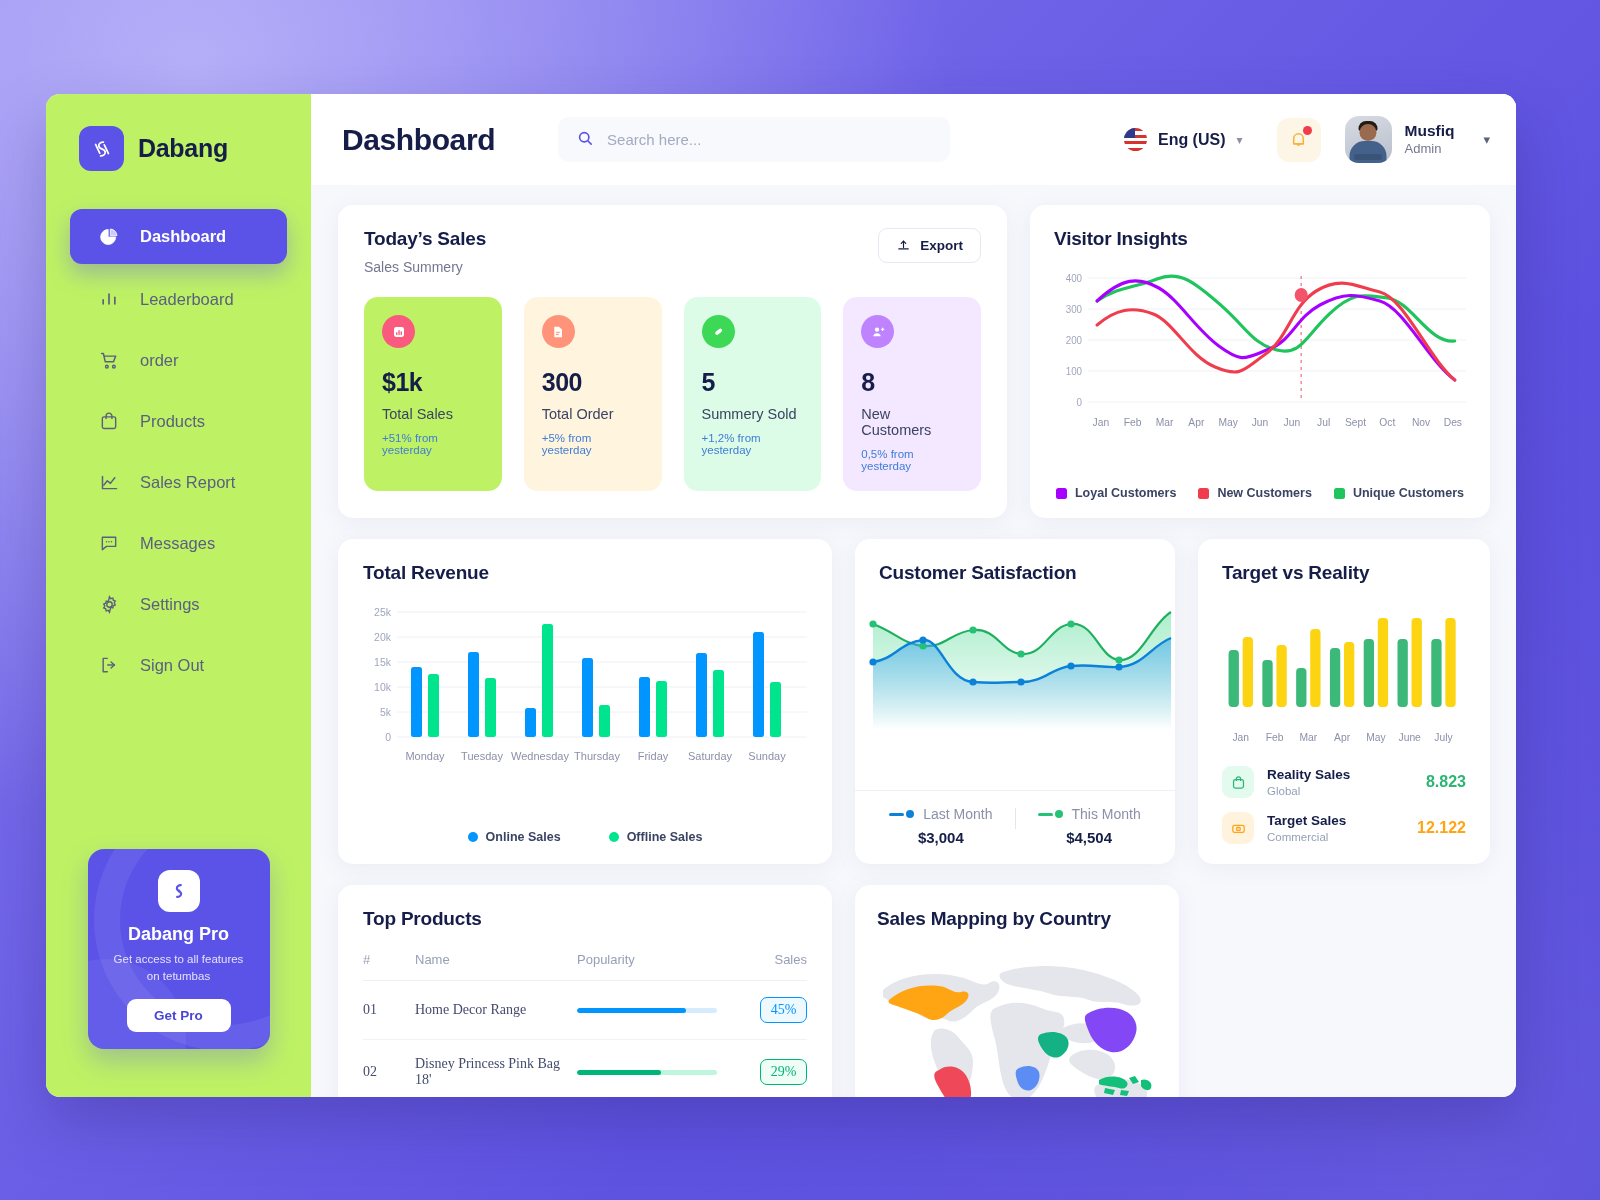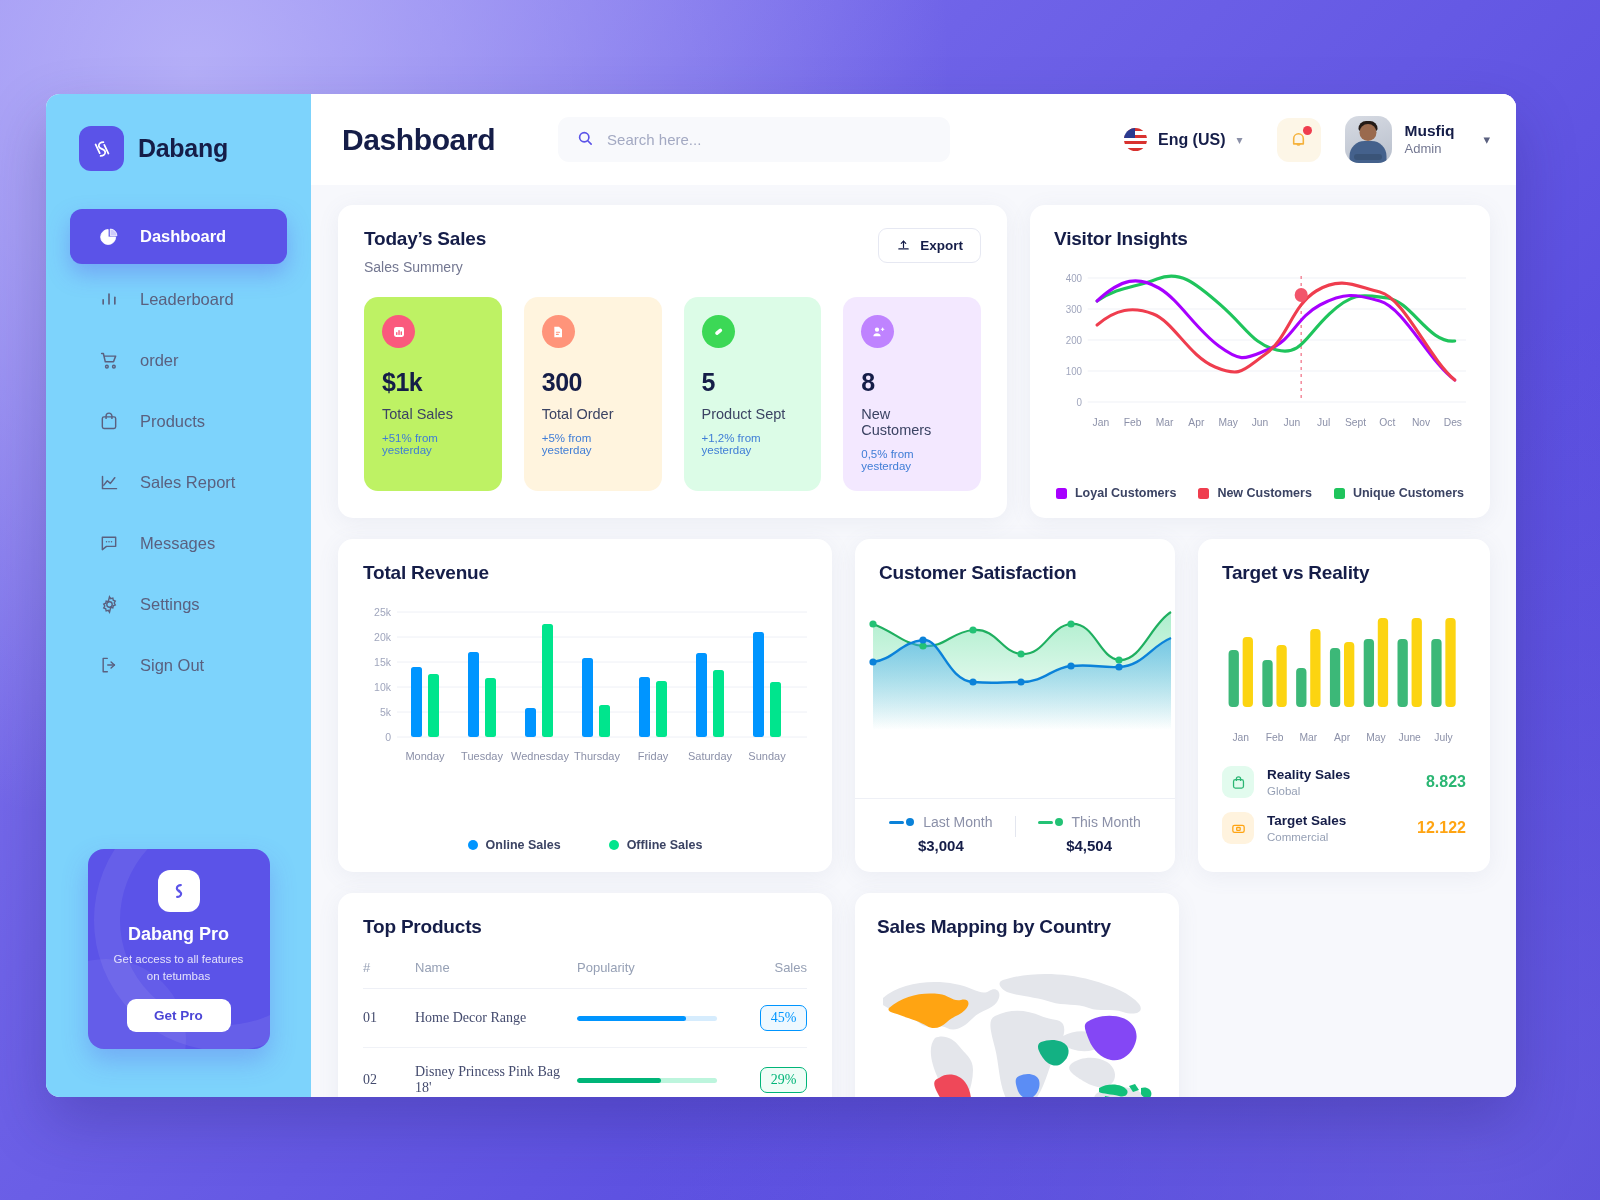--- a/index.html
+++ b/index.html
@@ -16,21 +16,21 @@
     background: radial-gradient(circle at 12% 6%, rgba(190,185,250,.85) 0%, rgba(140,130,240,0) 42%),
                 radial-gradient(circle at 92% 96%, rgba(120,108,230,.55) 0%, rgba(120,108,230,0) 45%);
   }
   #app {
     position:absolute; left:46px; top:94px; width:1470px; height:1003px;
     background:#ffffff; border-radius:14px; overflow:hidden; display:flex;
     box-shadow: 0 26px 60px rgba(40,30,110,.28);
   }
 
   
-  .sidebar { width:265px; flex:0 0 265px; background:#7dd3fc; position:relative;
+  .sidebar { width:265px; flex:0 0 265px; background:#bef264; position:relative;
              display:flex; flex-direction:column; padding: 30px 0 0 0; }
   .brand { display:flex; align-items:center; gap:14px; padding: 2px 0 0 33px; }
   .brand-logo { width:45px; height:45px; border-radius:12px; background:#5b53e8;
                 display:flex; align-items:center; justify-content:center; flex:0 0 45px; }
   .brand-name { font-size:25px; font-weight:700; color:#151d48; letter-spacing:-.3px; }
 
   .nav { margin-top:38px; display:flex; flex-direction:column; }
   .nav-item { display:flex; align-items:center; gap:20px; height:52px;
               margin: 0 24px; padding-left:28px; border-radius:12px; cursor:pointer;
               color:#5a607f; font-size:16.5px; }
@@ -131,21 +131,21 @@
   .sat-chart { flex:1; margin-top:18px; }
   .sat-foot { border-top:1px solid #eef0f6; padding:15px 0 18px 0; display:flex;
               justify-content:center; align-items:flex-start; }
   .sat-col { text-align:center; padding:0 22px; }
   .sat-leg { display:flex; align-items:center; gap:9px; font-size:14px; color:#8b90a8; }
   .sat-line { width:15px; height:3px; border-radius:2px; }
   .sat-amt { font-size:15px; font-weight:700; color:#151d48; margin-top:7px; }
   .vdiv { width:1px; background:#e3e6ef; height:21px; margin-top:2px; }
 
   
-  .tvr-card { flex:1; padding:23px 24px 28px 24px; display:flex; flex-direction:column; }
+  .tvr-card { flex:1; padding:23px 24px 20px 24px; display:flex; flex-direction:column; }
   .tvr-chart { margin-top:24px; }
   .tvr-rows { margin-top:16px; display:flex; flex-direction:column; gap:14px; }
   .tvr-row { display:flex; align-items:center; gap:13px; }
   .tvr-ico { width:32px; height:32px; border-radius:9px; display:flex; align-items:center;
              justify-content:center; flex:0 0 32px; }
   .tvr-name { font-size:13.5px; font-weight:700; color:#151d48; }
   .tvr-sub { font-size:11.5px; color:#96a0b5; margin-top:3px; }
   .tvr-val { margin-left:auto; font-size:16px; font-weight:600; }
 
   
@@ -387,21 +387,21 @@
               <div class="stat-delta">+5% from yesterday</div>
             </div>
 
             <div class="stat" style="background:#dcfce7">
               <div class="stat-ico" style="background:#3cd856">
                 <svg width="16" height="16" viewBox="0 0 24 24">
                     <rect x="7" y="9" width="12" height="5.4" rx="2.7" transform="rotate(-40 13 11.7)" fill="#fff"></rect>
                   </svg>
               </div>
               <div class="stat-val">5</div>
-              <div class="stat-lbl">Product Sept</div>
+              <div class="stat-lbl">Summery Sold</div>
               <div class="stat-delta">+1,2% from yesterday</div>
             </div>
 
             <div class="stat" style="background:#f3e8ff">
               <div class="stat-ico" style="background:#bf83ff">
                 <svg width="16" height="16" viewBox="0 0 24 24" fill="#fff">
                     <circle cx="10.5" cy="8.5" r="3.2"></circle>
                     <path d="M5 18.5c0-3 2.5-4.7 5.5-4.7s5.5 1.7 5.5 4.7z"></path>
                     <rect x="16.2" y="7.1" width="5.4" height="1.7" rx=".85"></rect>
                     <rect x="18.1" y="5.2" width="1.7" height="5.4" rx=".85"></rect>

